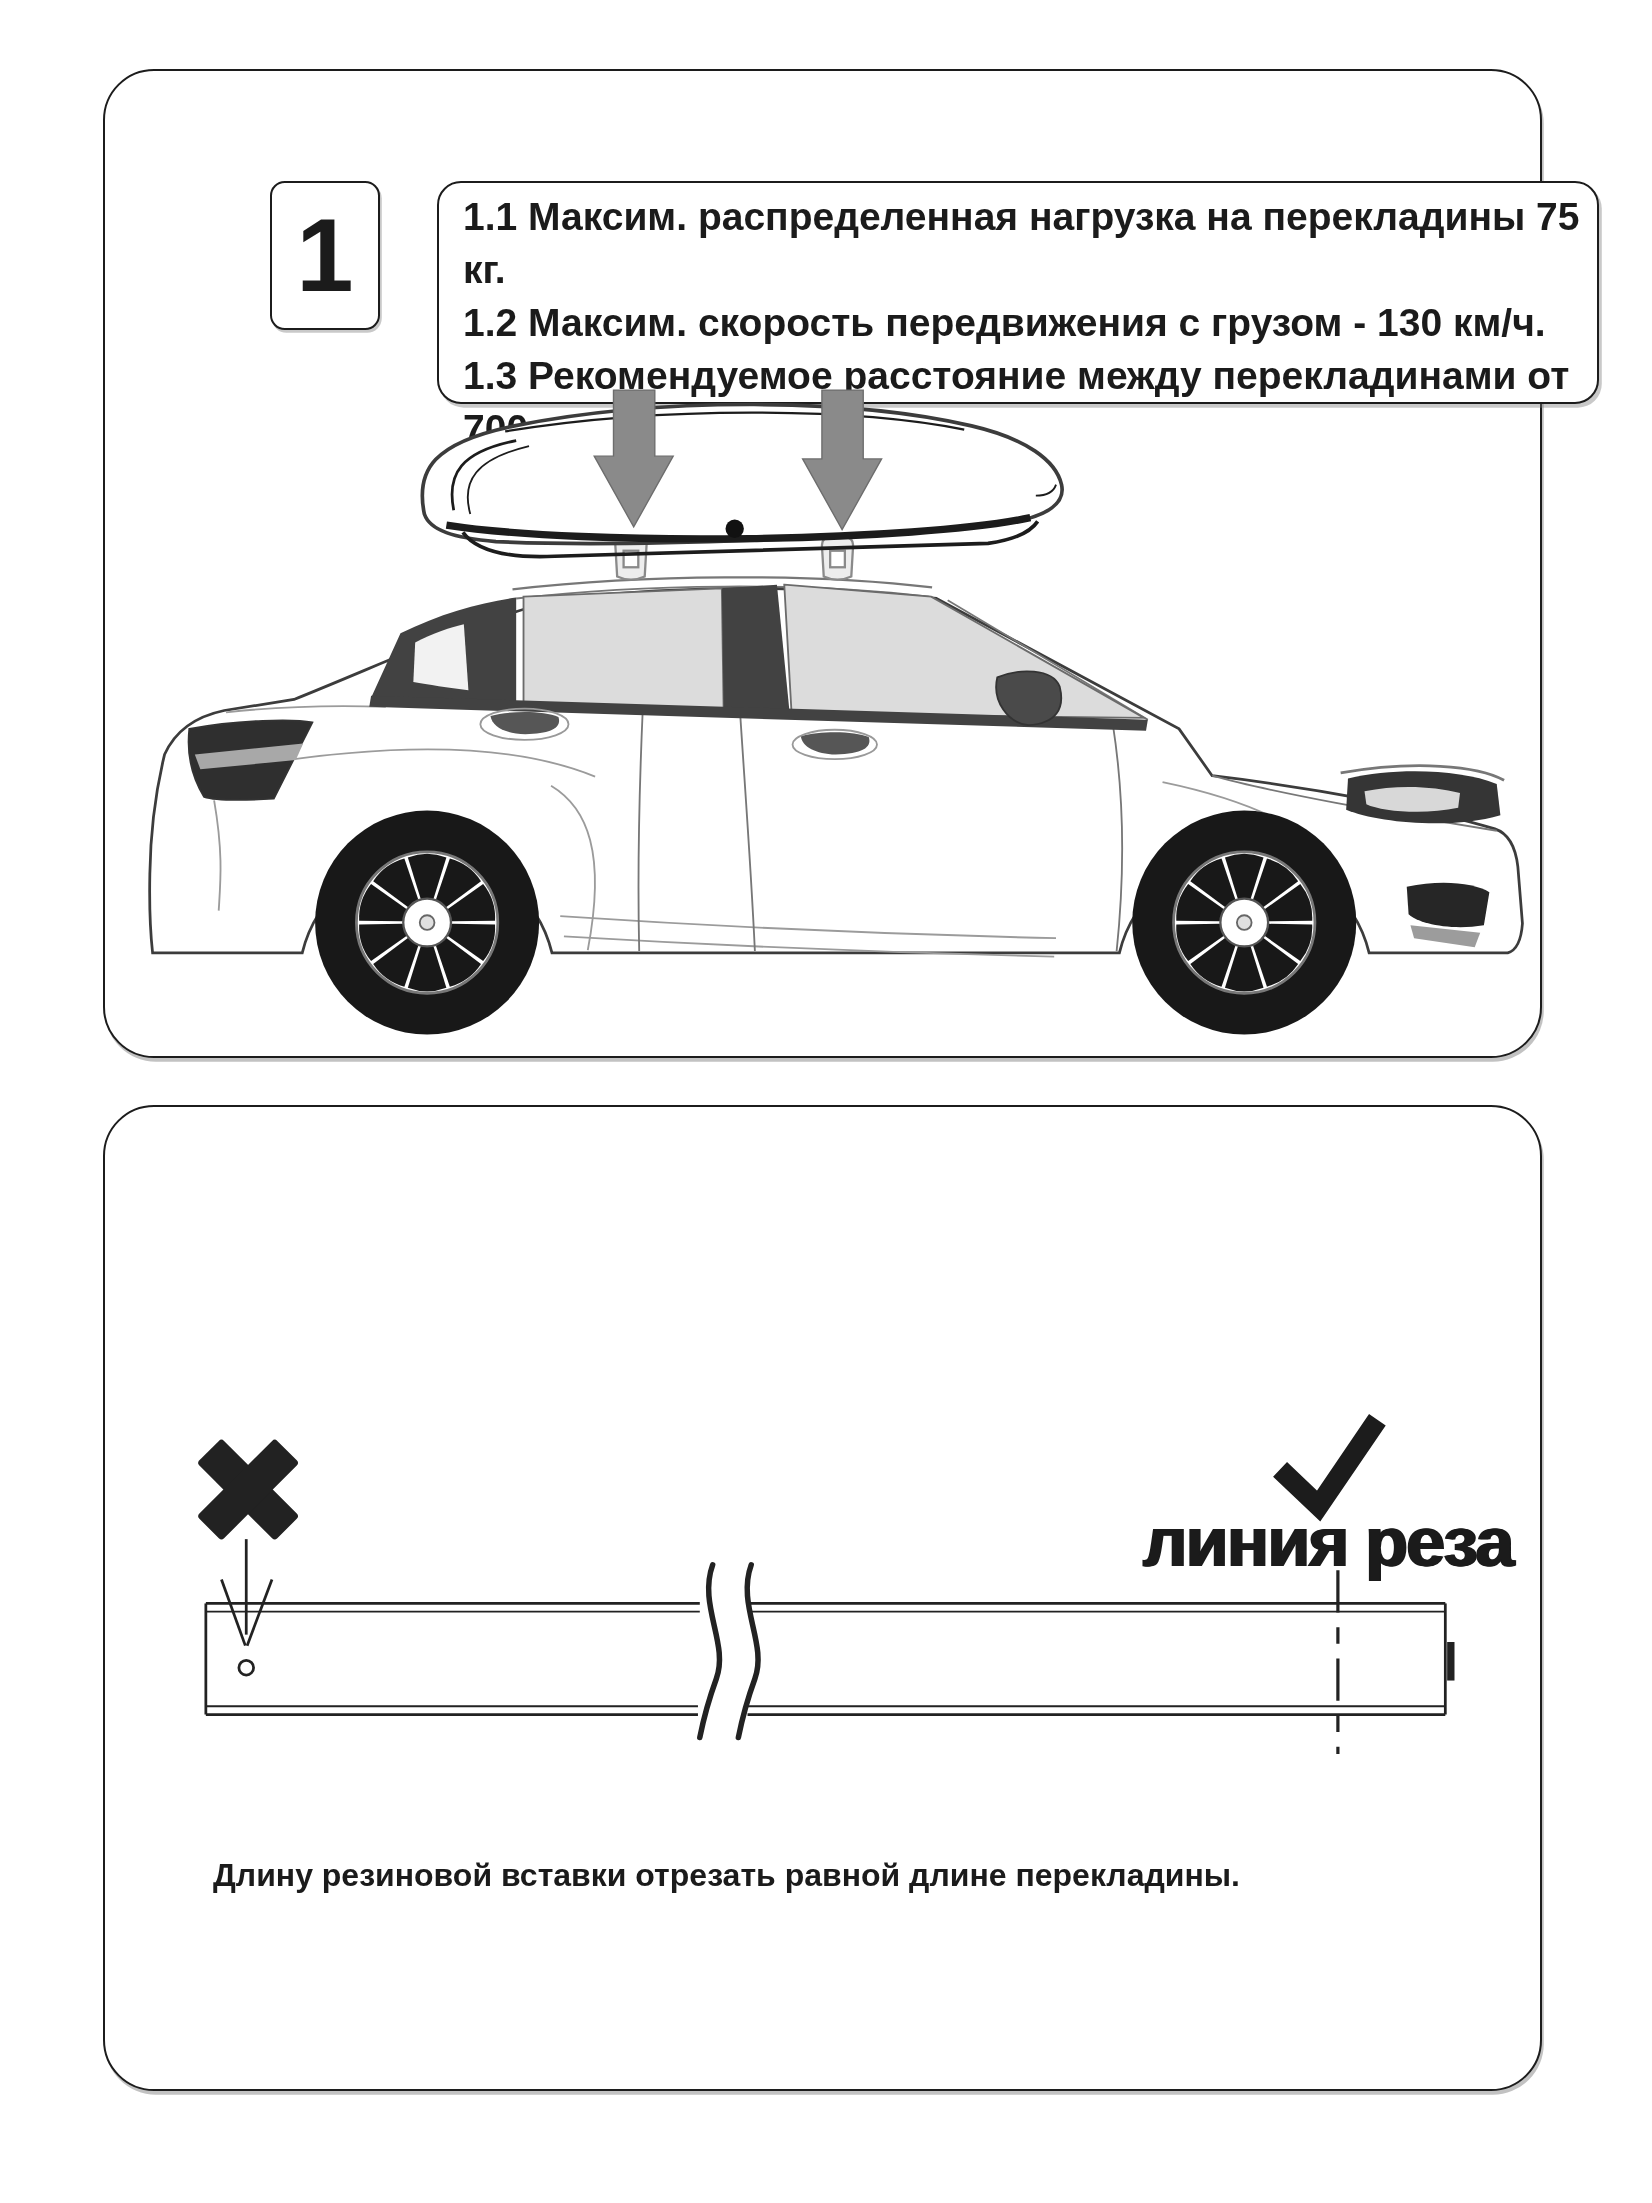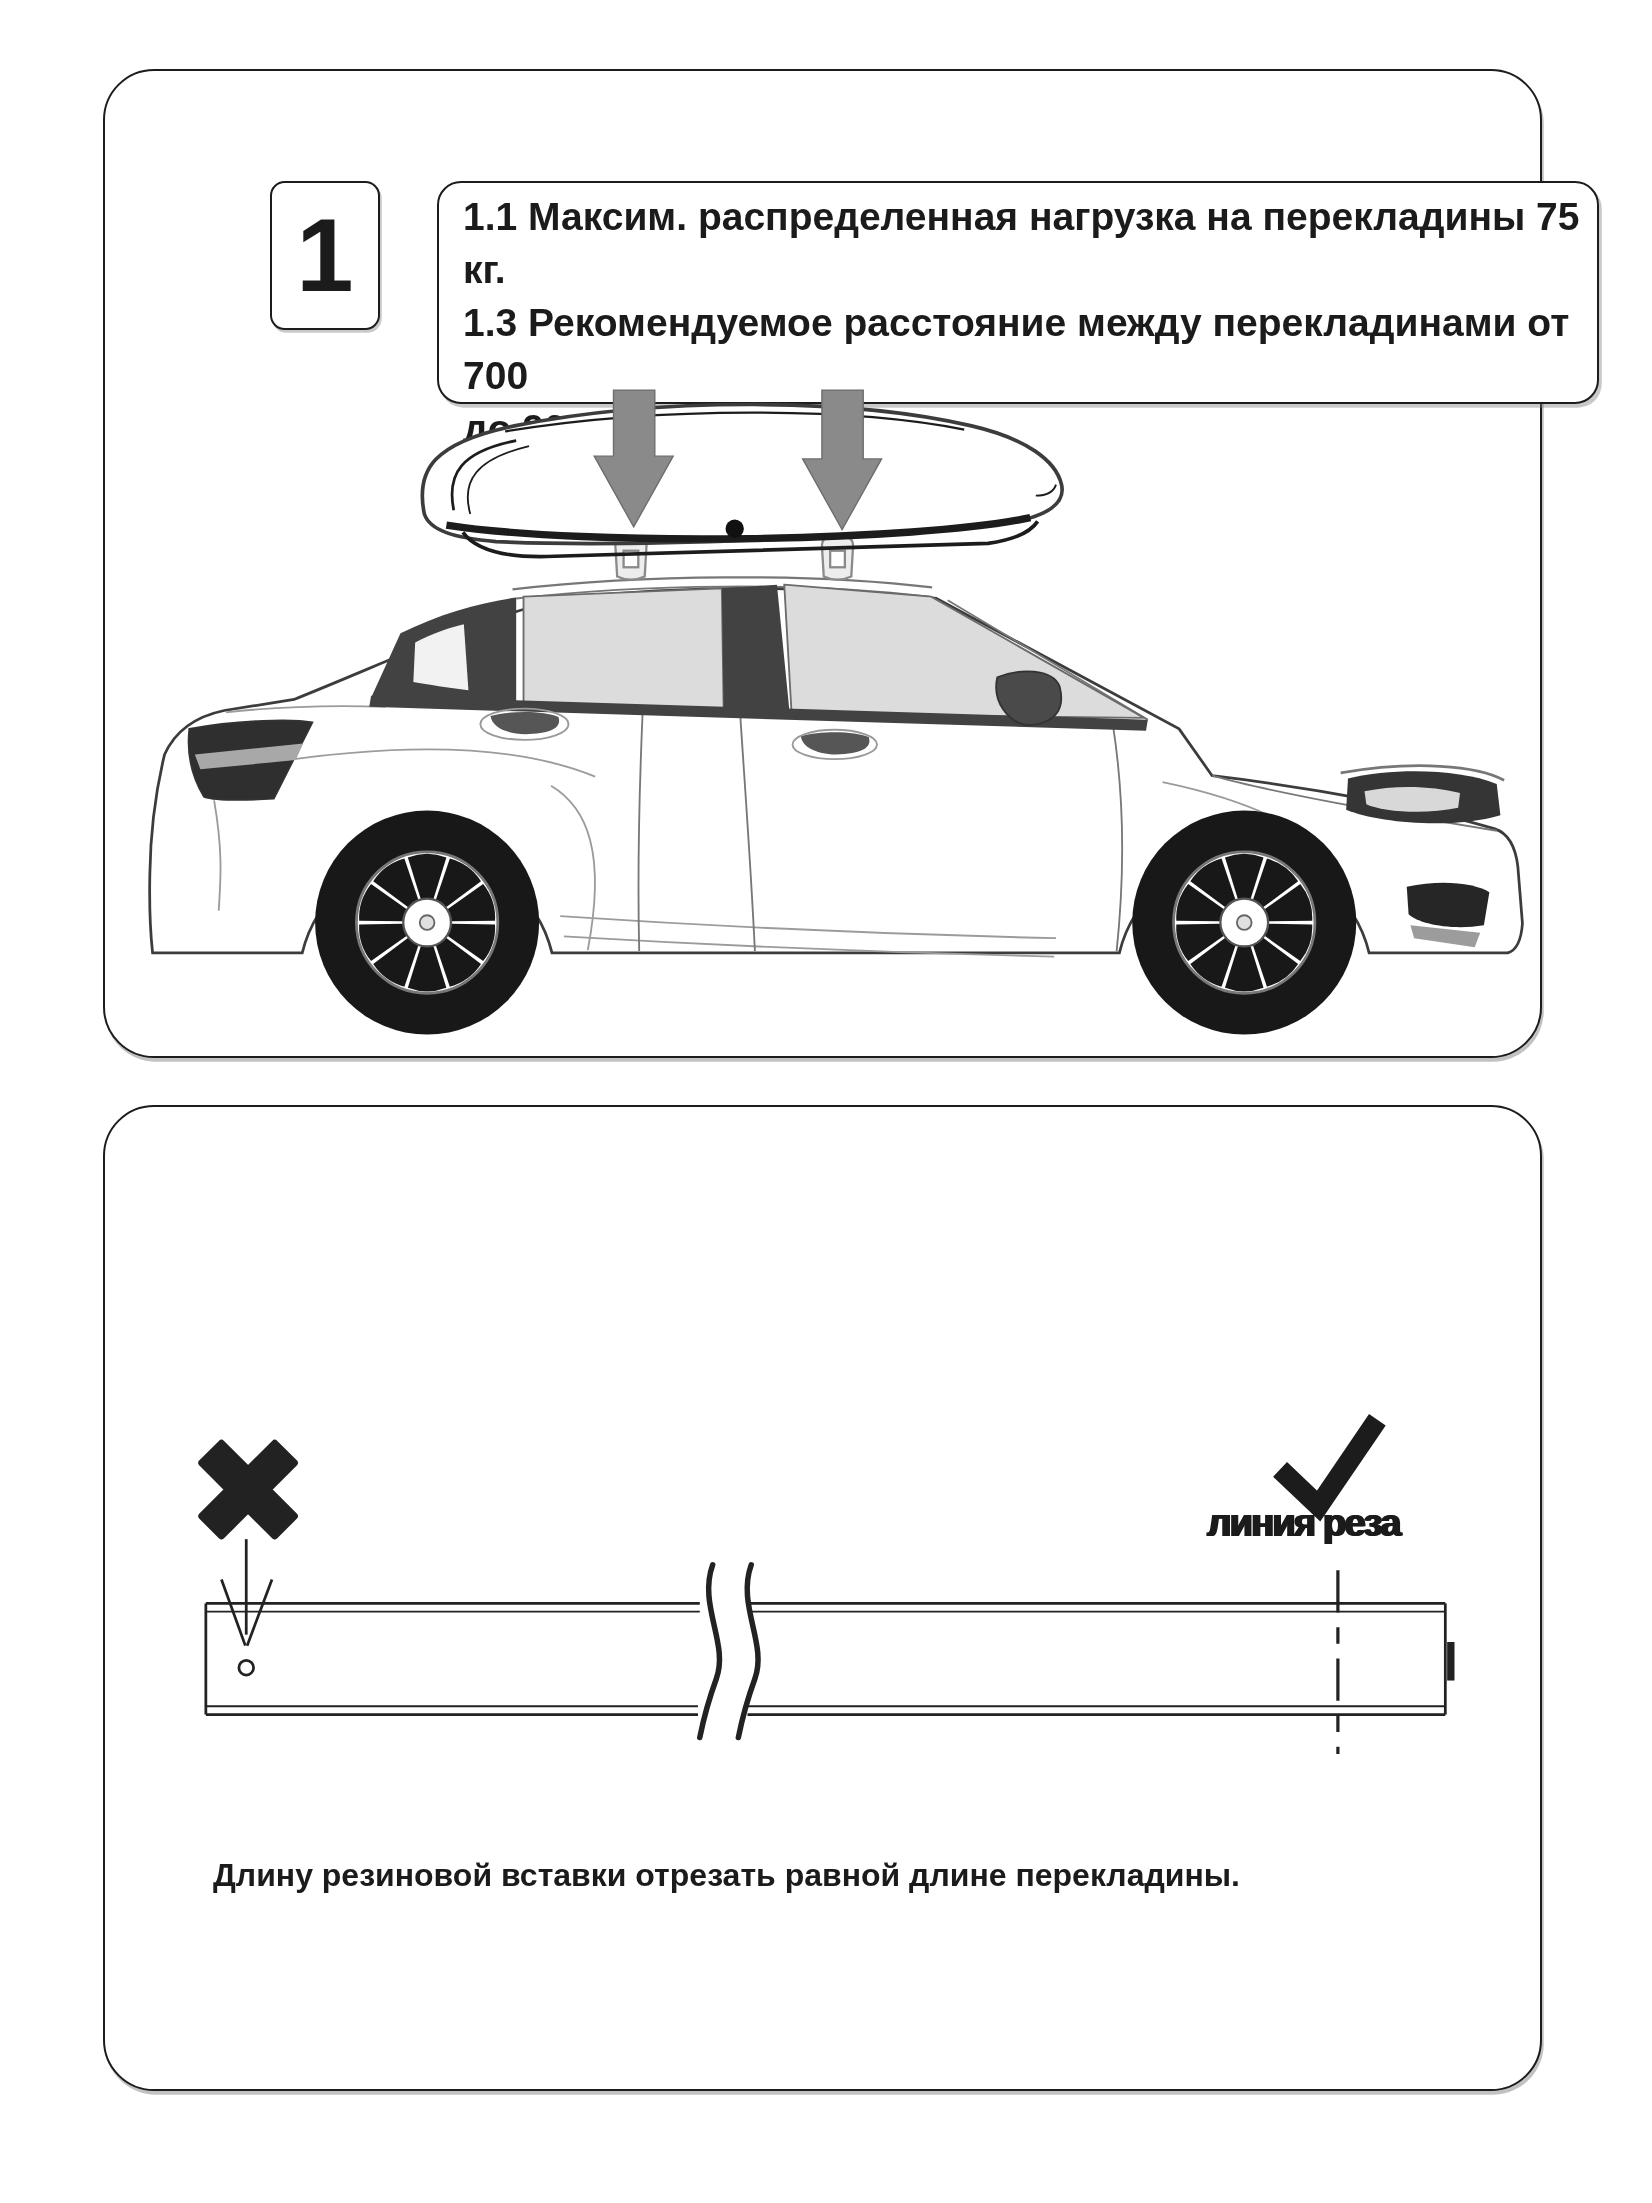--- a/index.html
+++ b/index.html
@@ -17,21 +17,21 @@
          font-size:103px;font-weight:700;box-shadow:1.8px 2.8px 0 rgba(120,120,120,.4);}
   #badge1{left:165px;top:110px;}
   .infobox{position:absolute;border:2.8px solid var(--line);border-radius:24px;background:#fff;
            font-weight:700;box-shadow:2.8px 3.7px 0 rgba(120,120,120,.4);}
   #infobox1{left:332px;top:110px;width:1162px;height:223px;font-size:39px;line-height:53px;
             padding:7.3px 0 0 24px;box-sizing:border-box;}
   .svg-abs{position:absolute;}
   #car-svg{left:92px;top:367px;}
   #cut-svg{left:92px;top:1359px;}
   .cutlabel{position:absolute;left:1143px;top:1502px;width:321px;text-align:center;
-            font-size:38px;font-weight:700;letter-spacing:-1.8px;
+            font-size:70px;font-weight:700;letter-spacing:-1.8px;
             text-shadow:1.2px 0 0 currentColor,-1.2px 0 0 currentColor;white-space:nowrap;}
   .caption{position:absolute;left:213px;top:1857px;font-size:32px;font-weight:700;white-space:nowrap;}
   
   .ln{fill:none;stroke:var(--line);}
   .bodyfill{fill:#fff;stroke:#3c3c3c;}
   .glass{fill:var(--glass);stroke:#6b6b6b;stroke-width:2;}
   .trim{fill:var(--trim);}
   .darkpart{fill:#2f2f2f;}
   .lite{fill:none;stroke:#9b9b9b;stroke-width:2;}
   .mid{fill:none;stroke:#777;}
@@ -42,20 +42,21 @@
 <body>
 
 <div class="page">
 
   <section class="panel" id="panel1">
     <div class="badge" id="badge1">
       <span>1</span>
     </div>
     <div class="infobox" id="infobox1">
       <div>1.1 Максим. распределенная нагрузка на перекладины  75 кг.</div>
+      <div>1.2 Максим. скорость передвижения с грузом - 130 км/ч.</div>
       <div>1.3 Рекомендуемое расстояние между перекладинами от 700</div>
       <div>до 900 мм.</div>
     </div>
   </section>
 
   <svg id="car-svg" class="svg-abs" width="1469" height="698" viewBox="100 400 1600 760">
     <defs>
       <path id="gap" d="M-21,-71 Q0,-79 21,-71 L7,-26 Q0,-22 -7,-26 Z" fill="#181818"></path>
       <g id="wheel">
         <circle r="122" fill="#181818"></circle>

